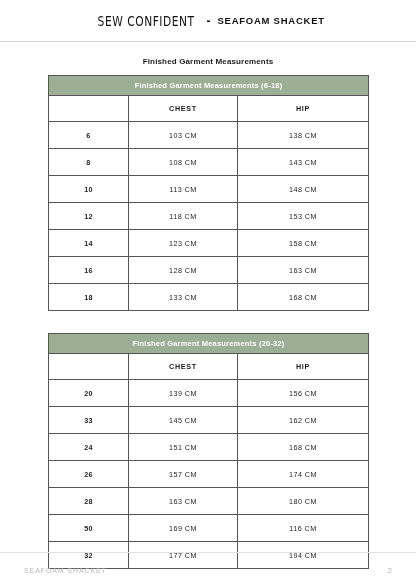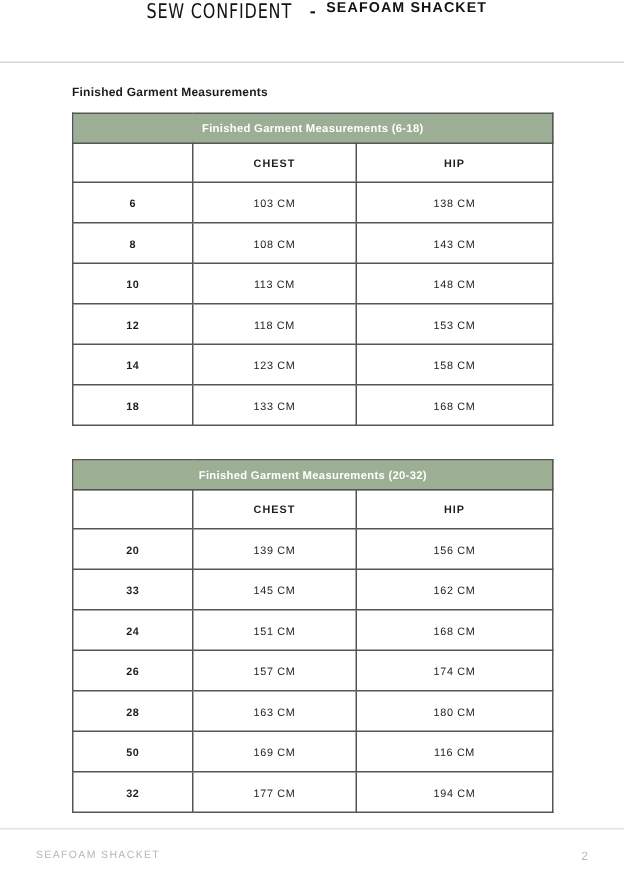--- a/index.html
+++ b/index.html
@@ -13,20 +13,21 @@
     font-family: "Liberation Sans", sans-serif;
     color: #1d1d1d;
     overflow: hidden;
     position: relative;
   }
 
   
   .page-header {
     height: 42px;
     display: flex;
+    align-items: center;
     justify-content: center;
     border-bottom: 1px solid #d8d8d8;
     box-sizing: border-box;
   }
   .brand {
     font-family: "DejaVu Sans Condensed", "Liberation Sans Narrow", "Liberation Sans", sans-serif;
     font-size: 13.5px;
     font-weight: 400;
     letter-spacing: 0.6px;
     color: #121212;
@@ -51,20 +52,21 @@
     padding: 0 48px;
     box-sizing: border-box;
   }
   .section-label {
     font-size: 8px;
     font-weight: 700;
     letter-spacing: 0.15px;
     color: #1d1d1d;
     margin-top: 15px;
     margin-bottom: 9px;
+    text-align: center;
   }
 
   
   table.meas {
     width: 320px;
     border-collapse: collapse;
     table-layout: fixed;
     margin-bottom: 22px;
   }
   table.meas col.c-size { width: 80px; }
@@ -185,20 +187,25 @@
             <td class="cell-size">12</td>
             <td class="cell-val">118 CM</td>
             <td class="cell-val">153 CM</td>
           </tr>
           <tr>
             <td class="cell-size">14</td>
             <td class="cell-val">123 CM</td>
             <td class="cell-val">158 CM</td>
           </tr>
           <tr>
+            <td class="cell-size">16</td>
+            <td class="cell-val">128 CM</td>
+            <td class="cell-val">163 CM</td>
+          </tr>
+          <tr>
             <td class="cell-size">18</td>
             <td class="cell-val">133 CM</td>
             <td class="cell-val">168 CM</td>
           </tr>
         </tbody>
       </table>
       <table class="meas">
         <colgroup>
           <col class="c-size">
           <col class="c-chest">

